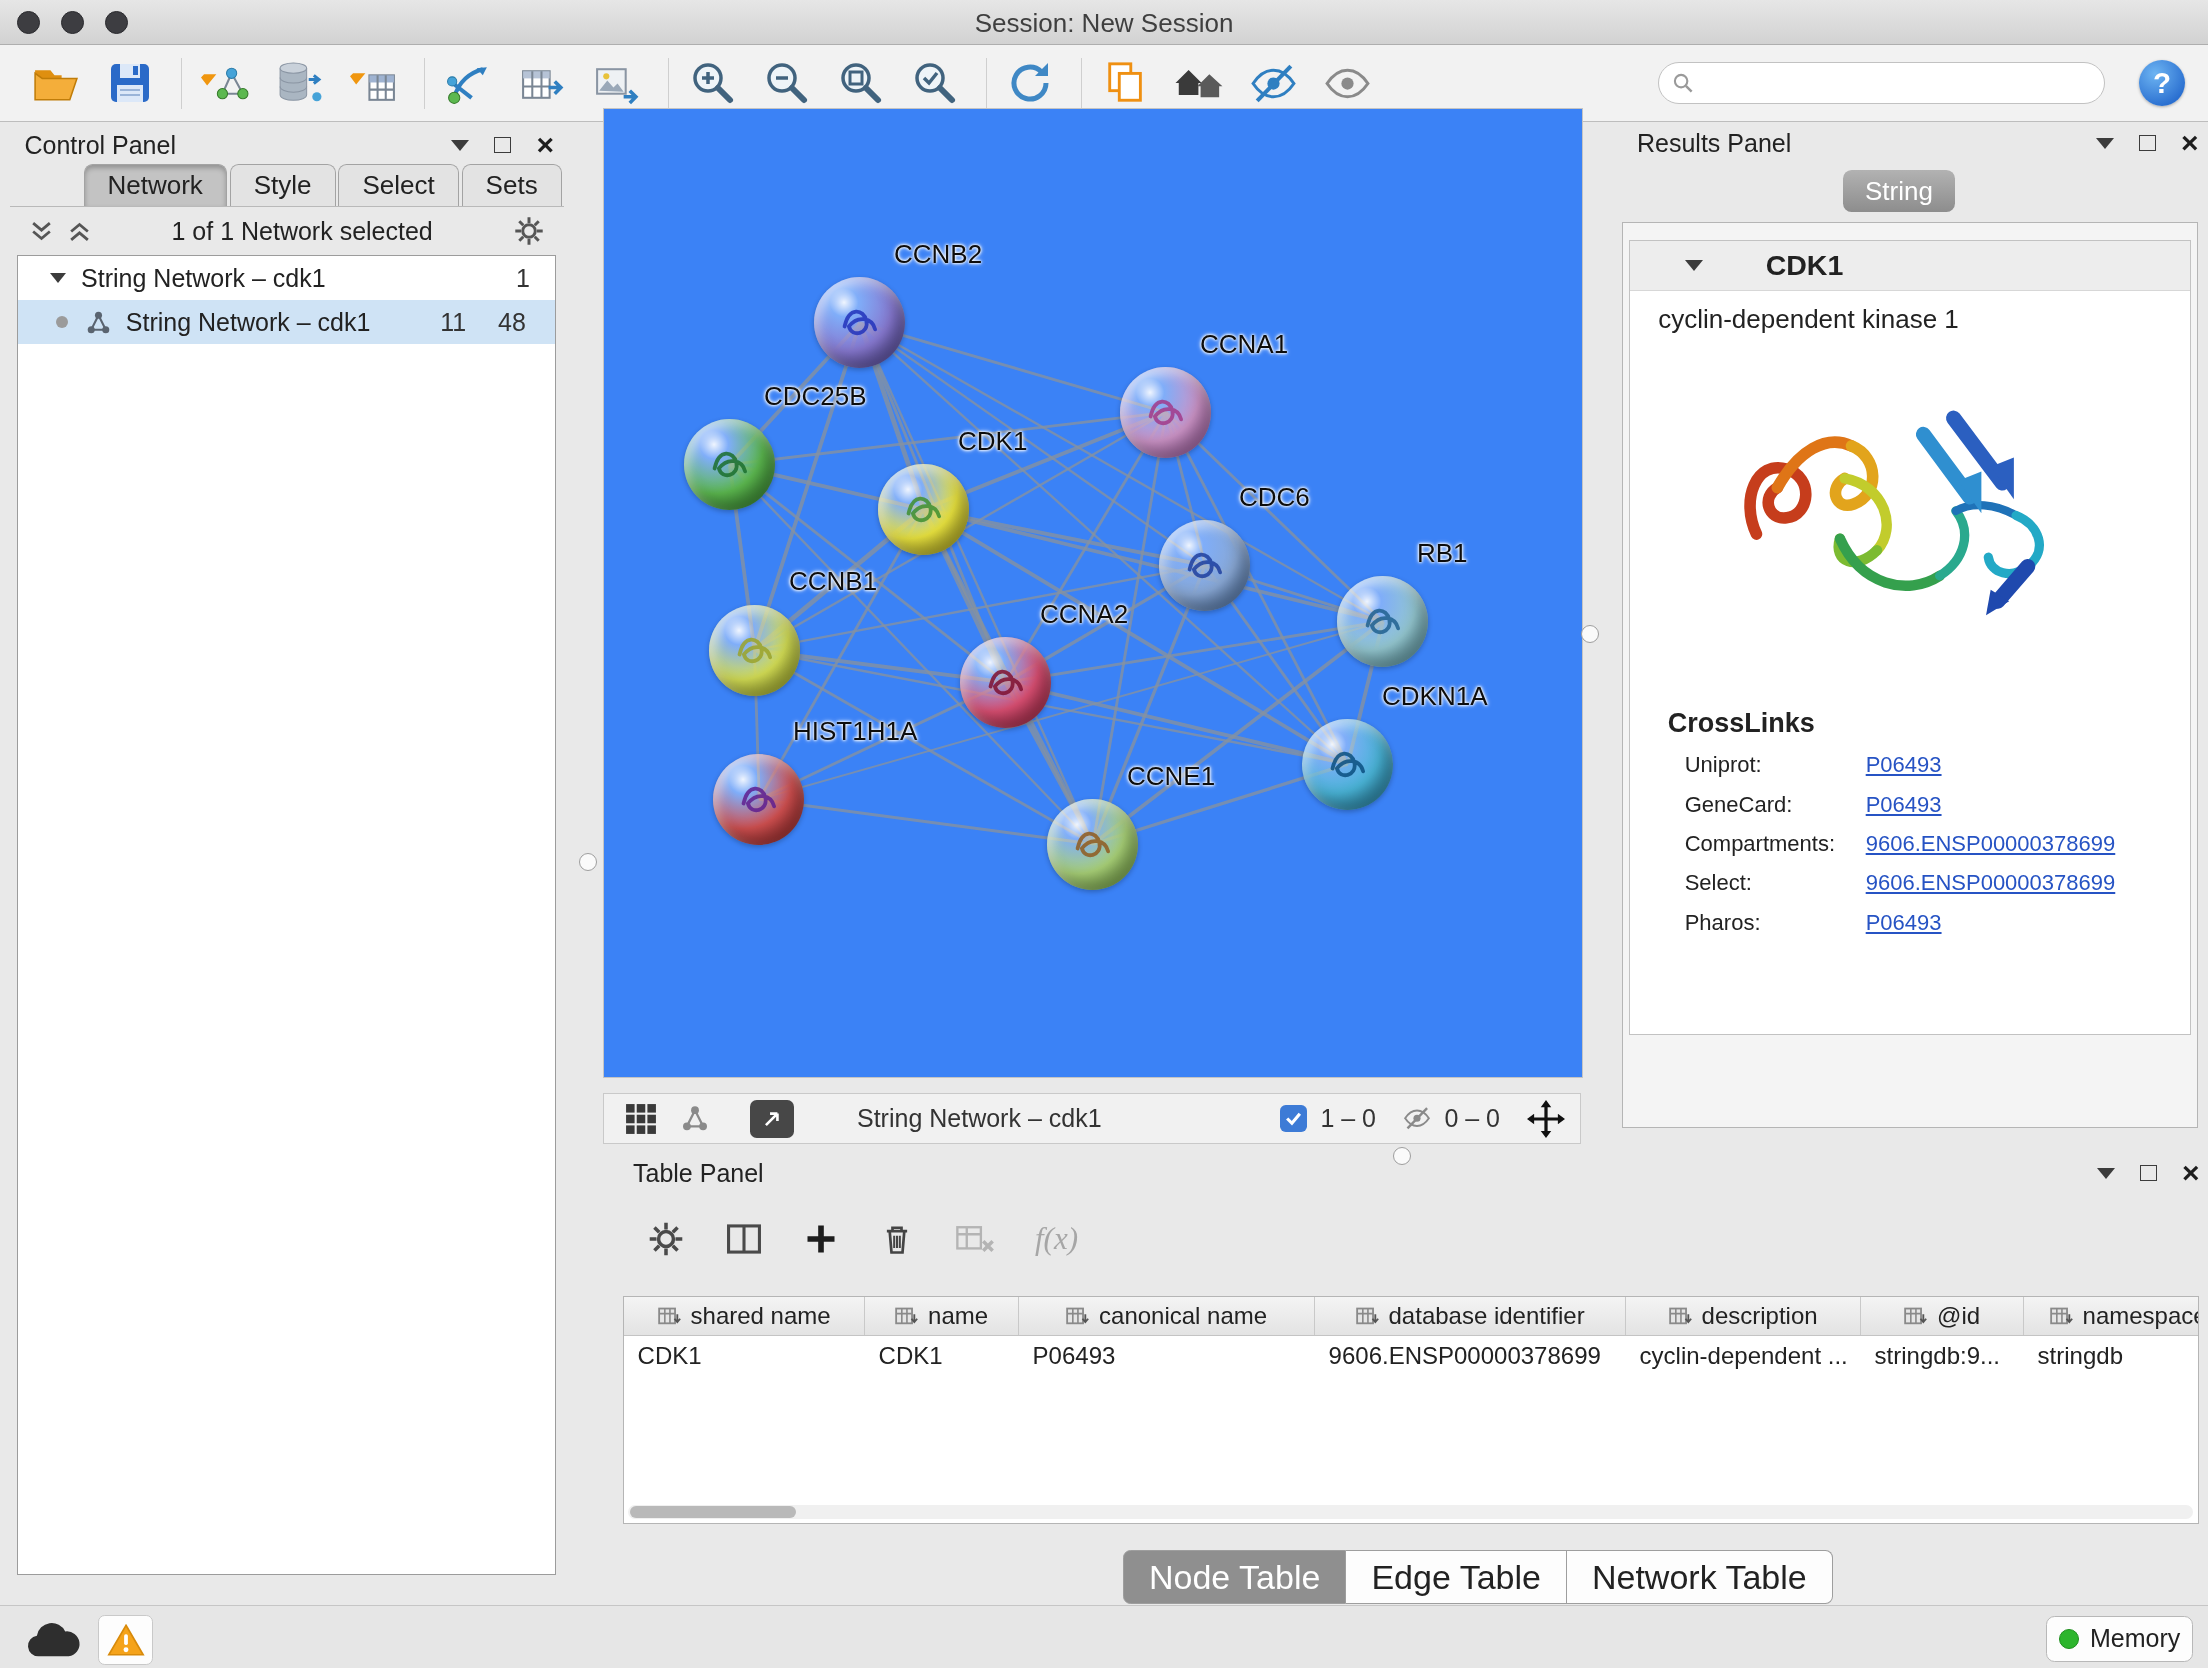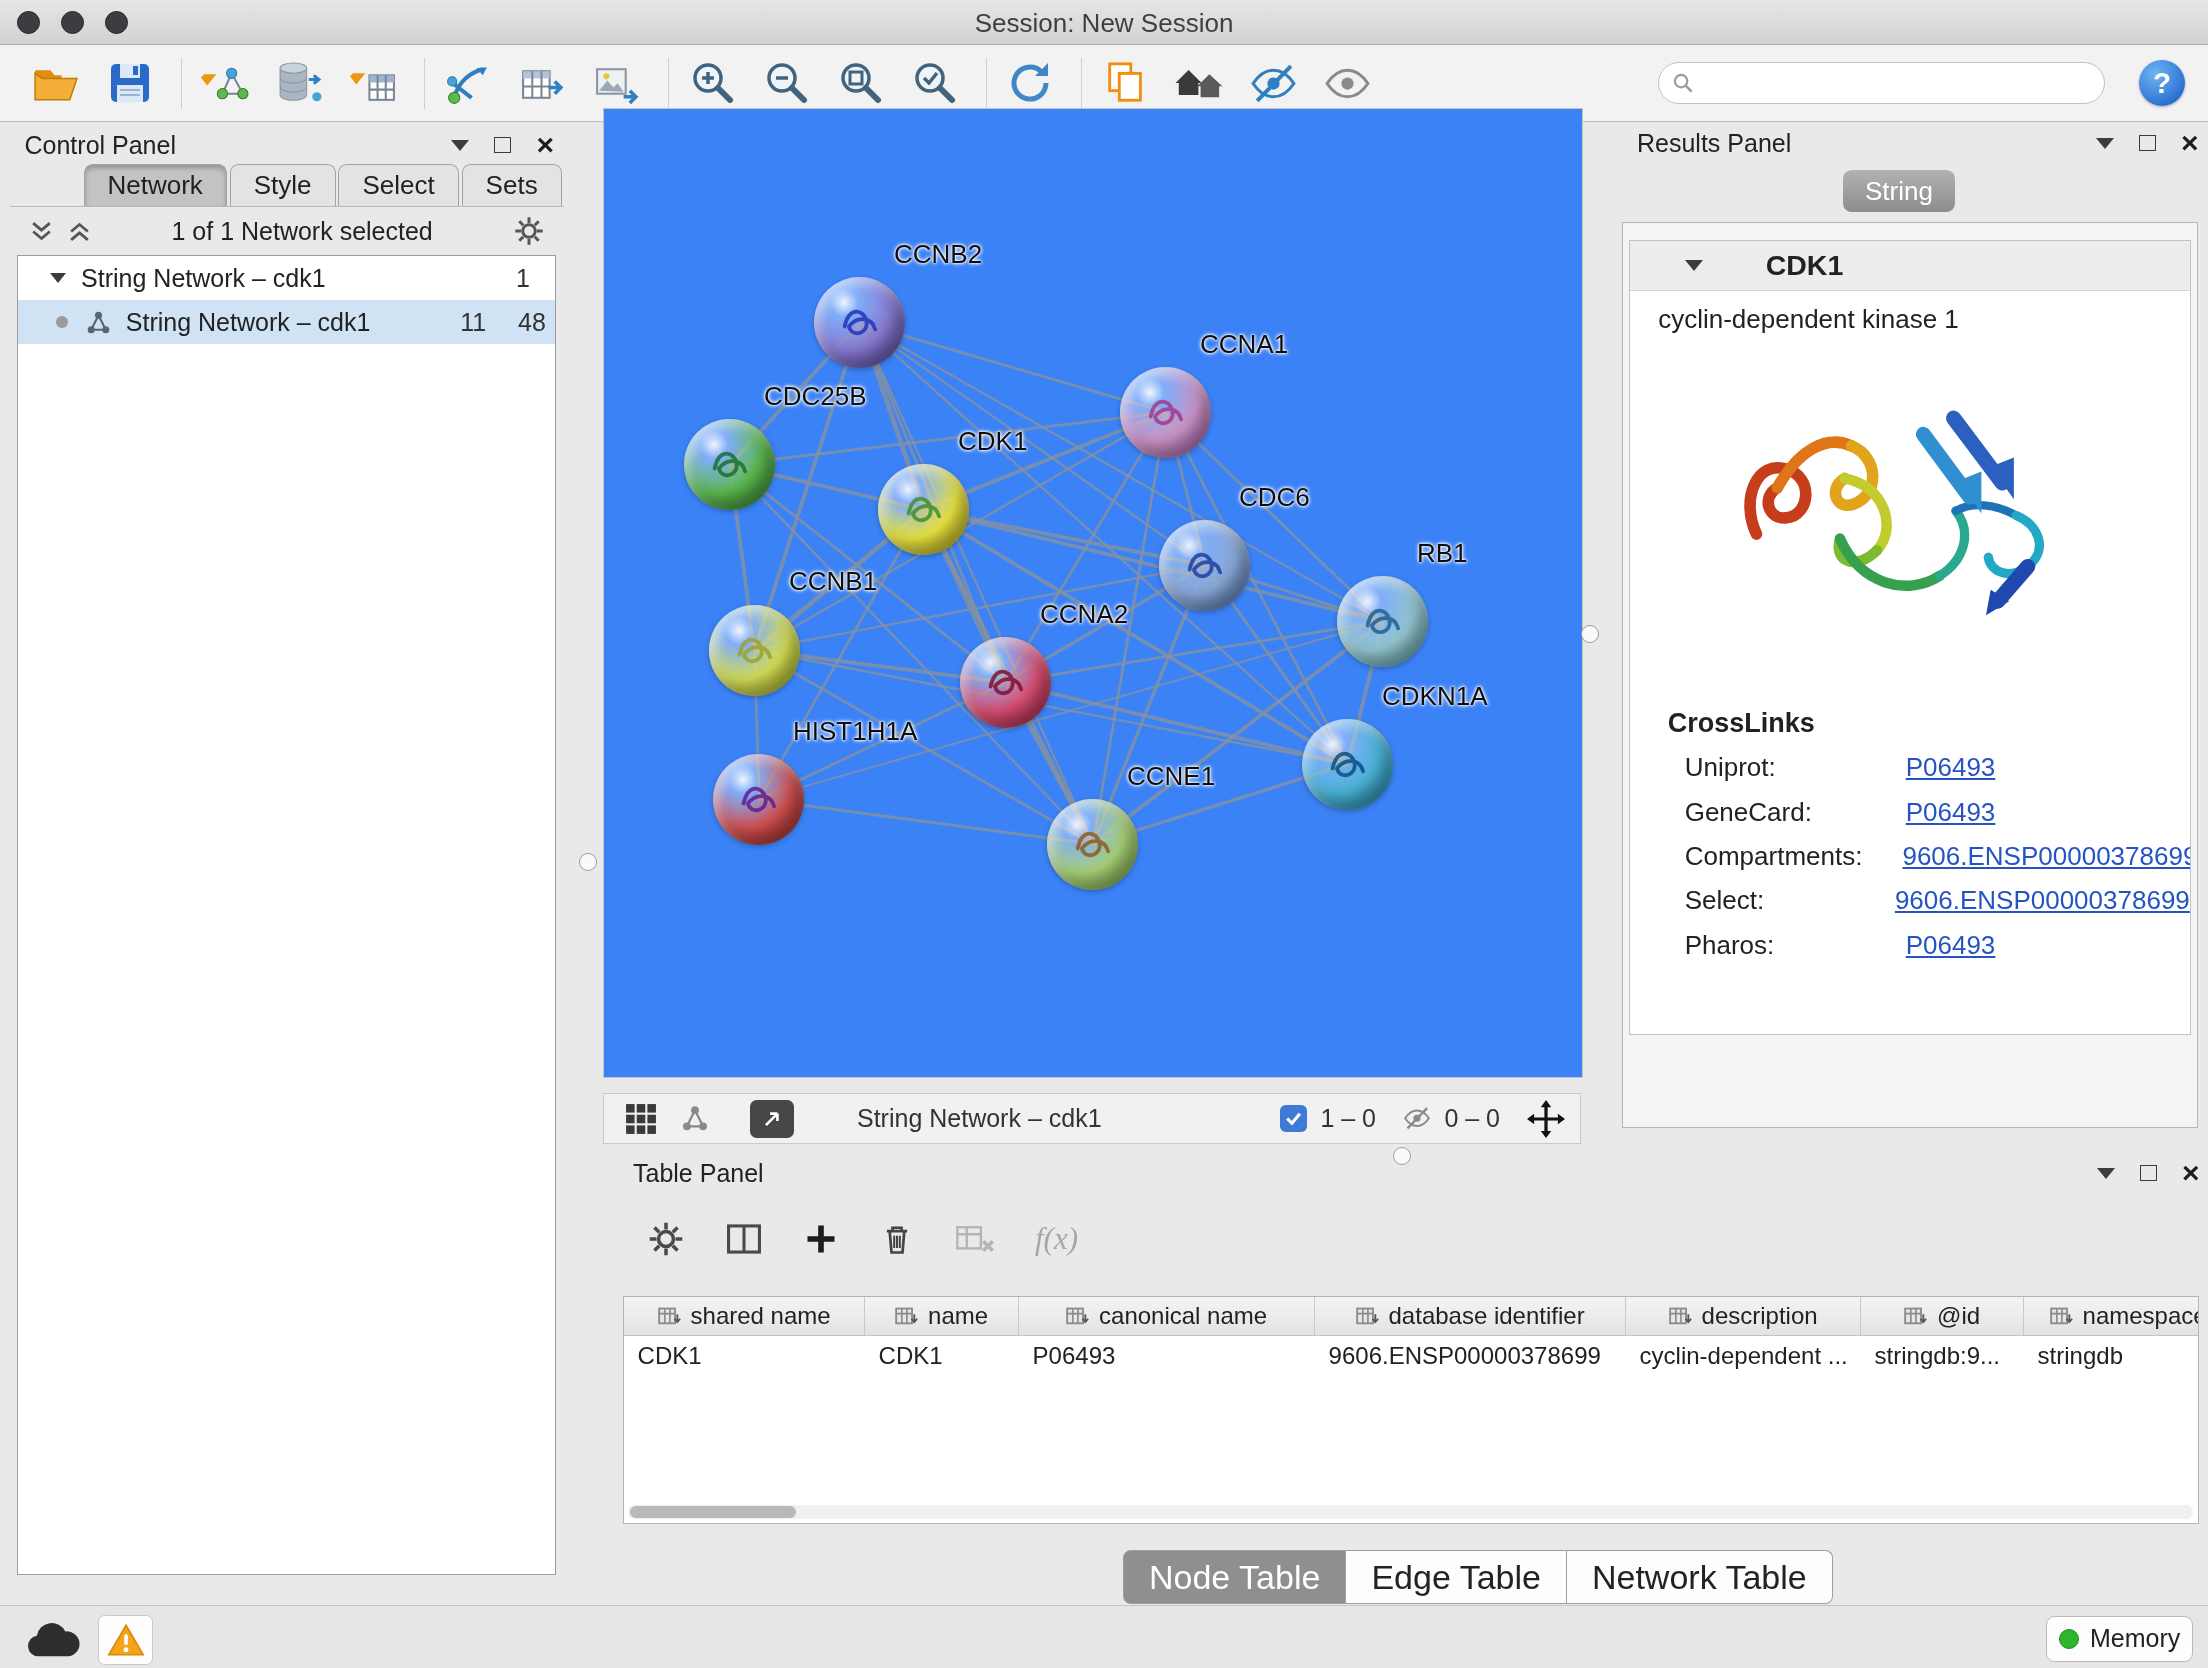--- a/index.html
+++ b/index.html
@@ -37,21 +37,21 @@
     border-radius:8.6px 8.6px 0 0;background:#e3e3e3;margin-right:2.9px;}
   .cp-tabs .tab.selected{background:#c3c3c3;box-shadow:inset 0 2.9px 4.8px rgba(0,0,0,.25);}
   .cp-toolrow{height:48px;display:flex;align-items:center;padding:0 19px;border-top:1px solid #b9b9b9;}
   .cp-status{flex:1;text-align:center;font-size:25px;}
   .cp-tree{flex:1;margin:0 7.6px 3.8px 7.6px;background:#fff;border:1px solid #9c9c9c;overflow:hidden;}
   .trow{height:44px;display:flex;align-items:center;font-size:25px;}
   .trow .cnt{margin-left:auto;padding-right:25px;color:#333;}
   .trow2{background:#cfe3f5;}
   .dot{width:12.4px;height:12.4px;border-radius:50%;background:#9b9b9b;margin:0 17px 0 38px;}
   .tri-s{width:0;height:0;border-left:8.6px solid transparent;border-right:8.6px solid transparent;border-top:10.5px solid #3c3c3c;margin:0 15px 0 32px;}
-  .nums{margin-left:auto;display:flex;gap:32px;padding-right:9px;color:#333;}
+  .nums{margin-left:auto;display:flex;gap:32px;padding-right:29px;color:#333;}
   
   .canvas{position:absolute;left:603px;top:108px;width:978px;height:968px;background:#3b82f6;border:1px solid #c4c4c4;}
   .canvas svg.edges{position:absolute;left:0;top:0;width:100%;height:100%;}
   .gnode{position:absolute;width:91px;height:91px;border-radius:50%;
     box-shadow:inset -8.6px -10.5px 15px rgba(0,0,0,.30),inset 4.8px 6.7px 11.4px rgba(255,255,255,.55),0 1.9px 4.8px rgba(0,0,0,.25);}
   .gnode svg{position:absolute;left:18%;top:18%;width:64%;height:64%;}
   .gnode-label{position:absolute;font-size:26px;font-weight:500;color:#0d0d0d;white-space:nowrap;
     text-shadow:0 0 2.9px #fff,0 0 2.9px #fff,0 0 5.7px #fff;}
   
   .nfooter{position:absolute;left:603px;top:1093px;width:978px;height:51px;background:#f1f1f1;
@@ -66,21 +66,21 @@
   .rp-box{margin:9.5px 10.5px 0 32px;background:#f4f4f4;border:1px solid #b5b5b5;height:906px;box-sizing:border-box;}
   .rp-btnrow{display:flex;justify-content:center;gap:34px;margin-top:21px;}
   .rp-btn{background:#fdfdfd;border:1px solid #ababab;border-radius:9.5px;font-size:26px;padding:7.6px 32px;}
   .rp-sec{margin:17px 5.7px 0 5.7px;background:#fff;border:1px solid #c2c2c2;height:795px;box-sizing:border-box;overflow:hidden;}
   .sec-head{display:flex;align-items:center;height:49px;background:#ededed;border-bottom:1px solid #d7d7d7;}
   .sec-head .tri{margin-left:55px;}
   .sec-name{font-size:28.5px;font-weight:bold;margin-left:63px;}
   .sec-desc{font-size:26px;margin:13.3px 0 0 28.5px;}
   .structure{display:block;margin:27px auto 0 auto;}
   .cl-title{font-size:27px;font-weight:bold;margin:32px 0 0 38px;}
-  .cl-row{display:flex;margin:13.3px 0 0 55px;font-size:26px;gap:40px;}
+  .cl-row{display:flex;margin:13.3px 0 0 55px;font-size:22px;}
   .cl-label{width:181px;}
   .cl-link{color:#2653c4;text-decoration:underline;}
   
   .tpanel{position:absolute;left:609px;top:1153px;width:1600px;height:455px;}
   .tpanel .phead{height:40px;padding-left:24px;}
   .tp-toolbar{display:flex;align-items:center;gap:40px;margin:21px 0 0 38px;height:49px;}
   .fx{font-family:"Liberation Serif",serif;font-style:italic;font-size:31px;color:#a6a6a6;}
   .tp-table{position:absolute;left:14.3px;top:143px;width:1576px;height:228px;background:#fff;
     border:1px solid #b5b5b5;box-sizing:border-box;overflow:hidden;}
   .thr{display:flex;height:38px;background:linear-gradient(#f4f4f4,#e3e3e3);border-bottom:1px solid #c4c4c4;}

